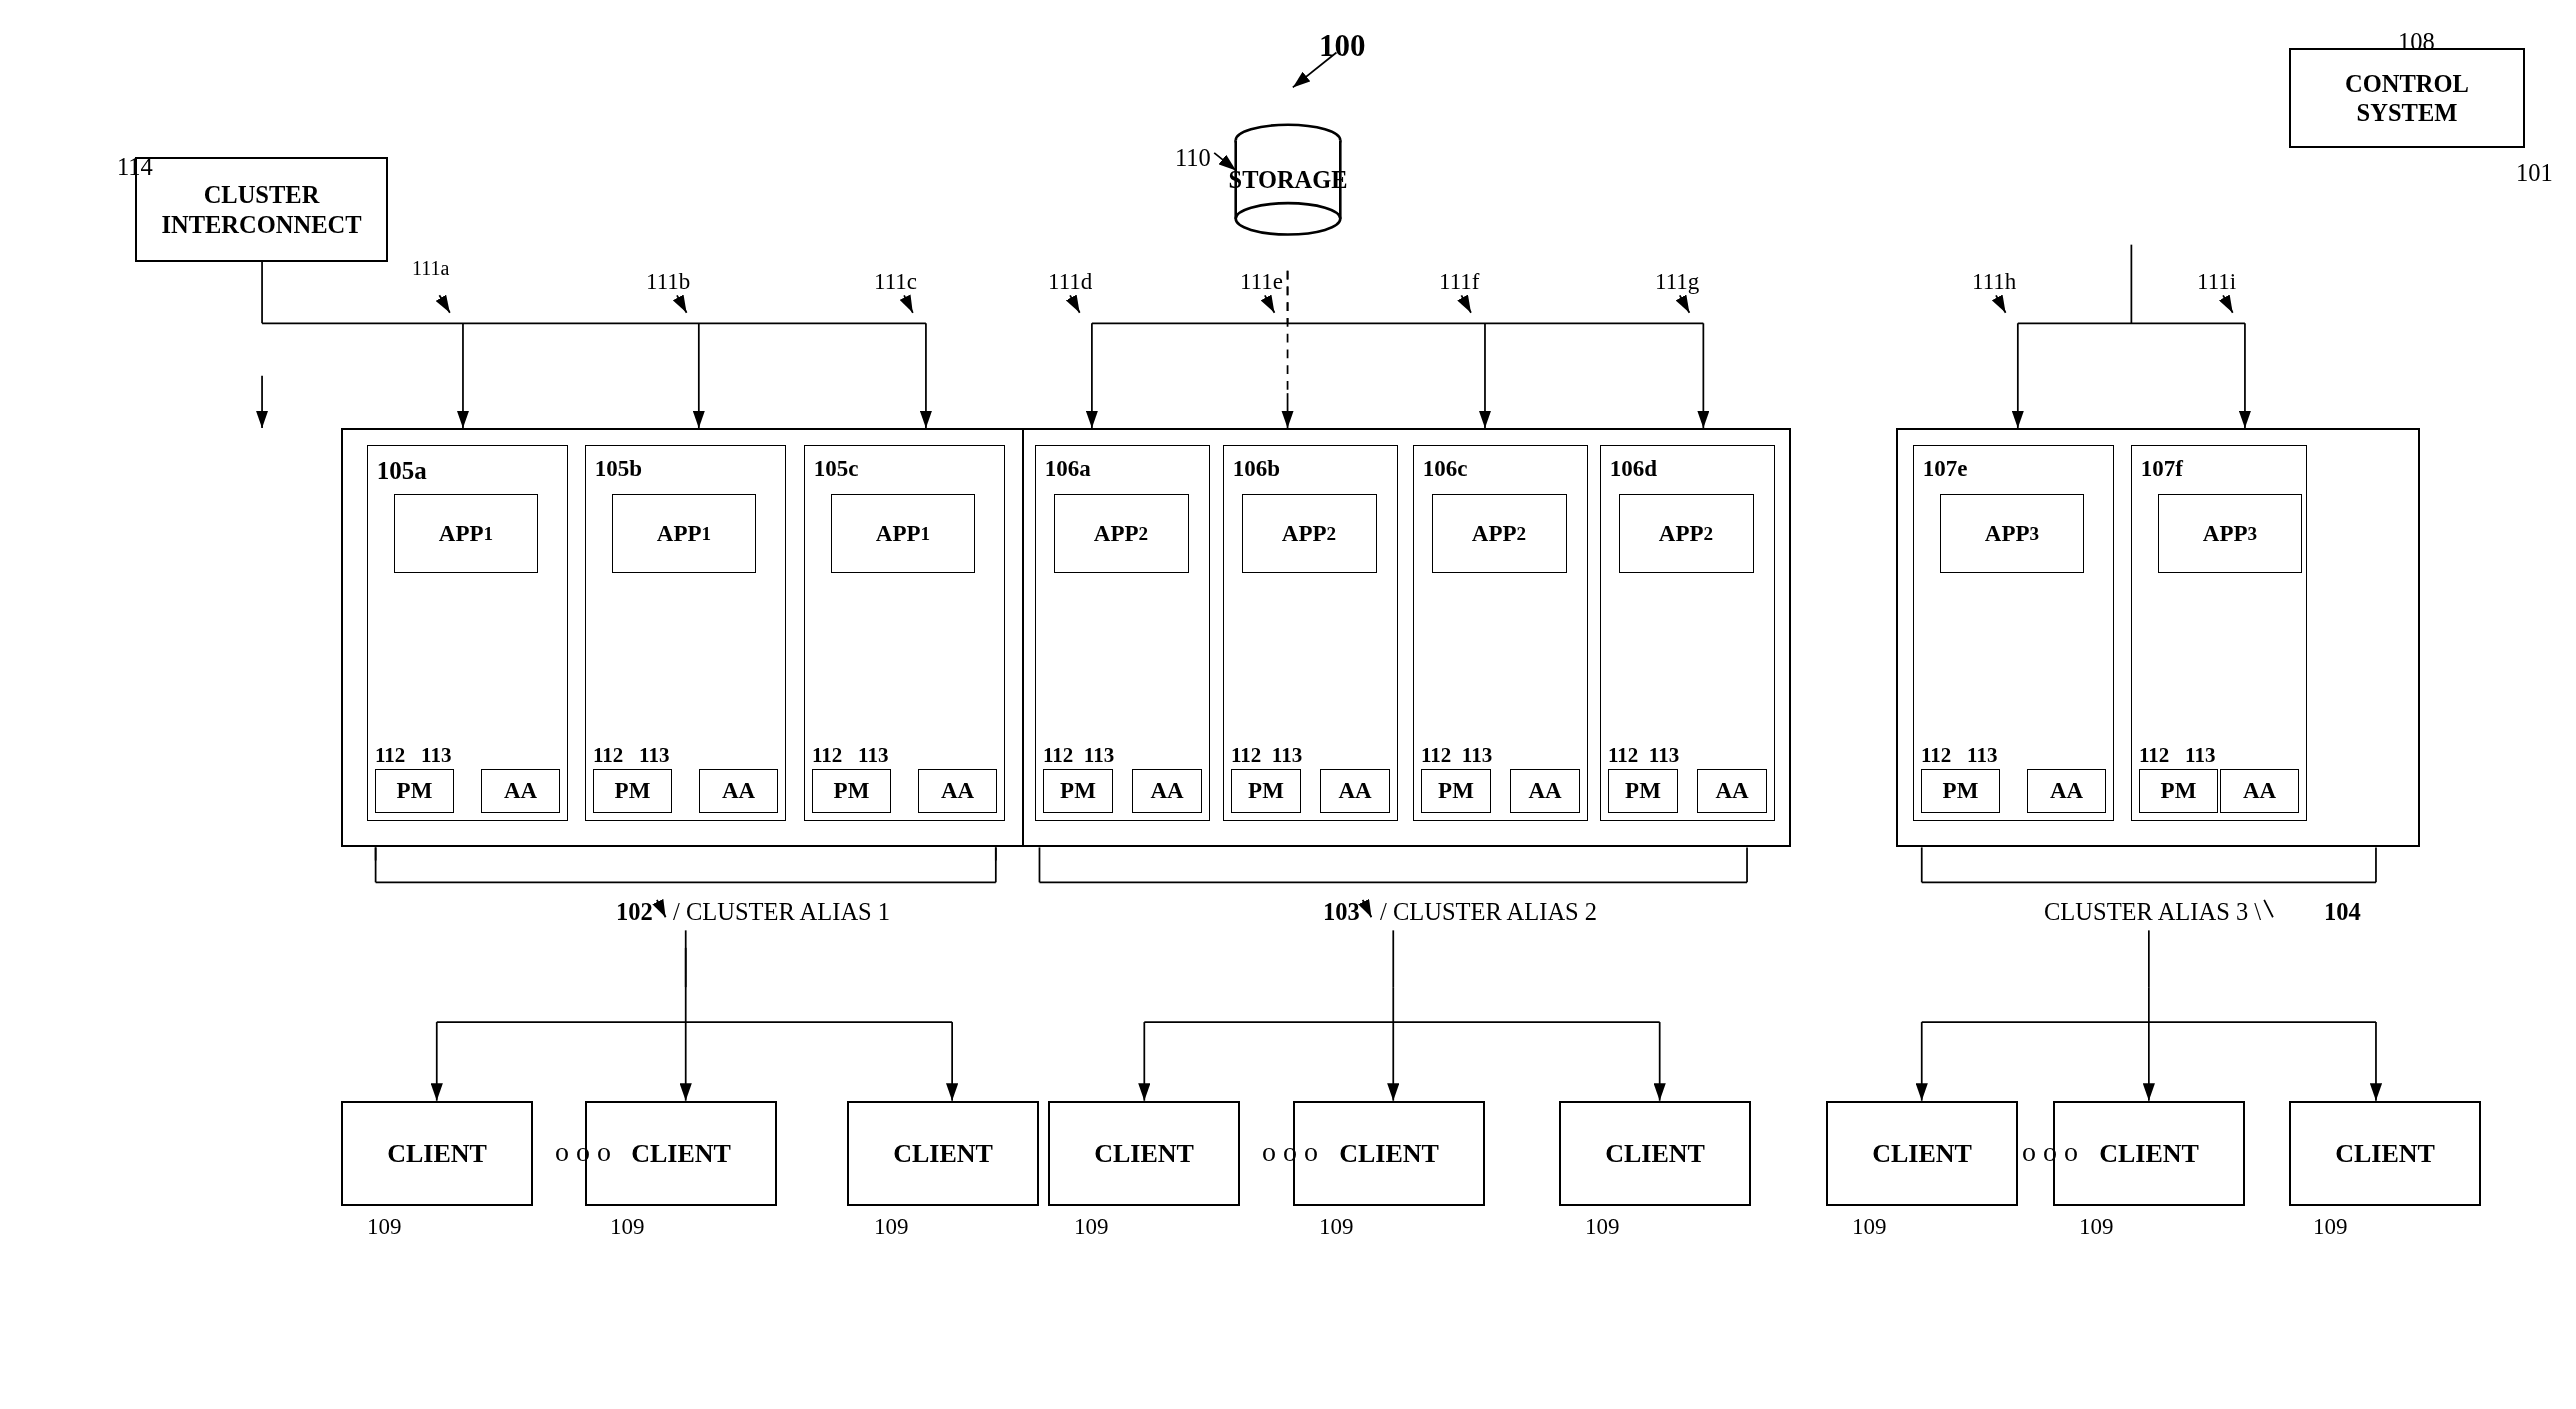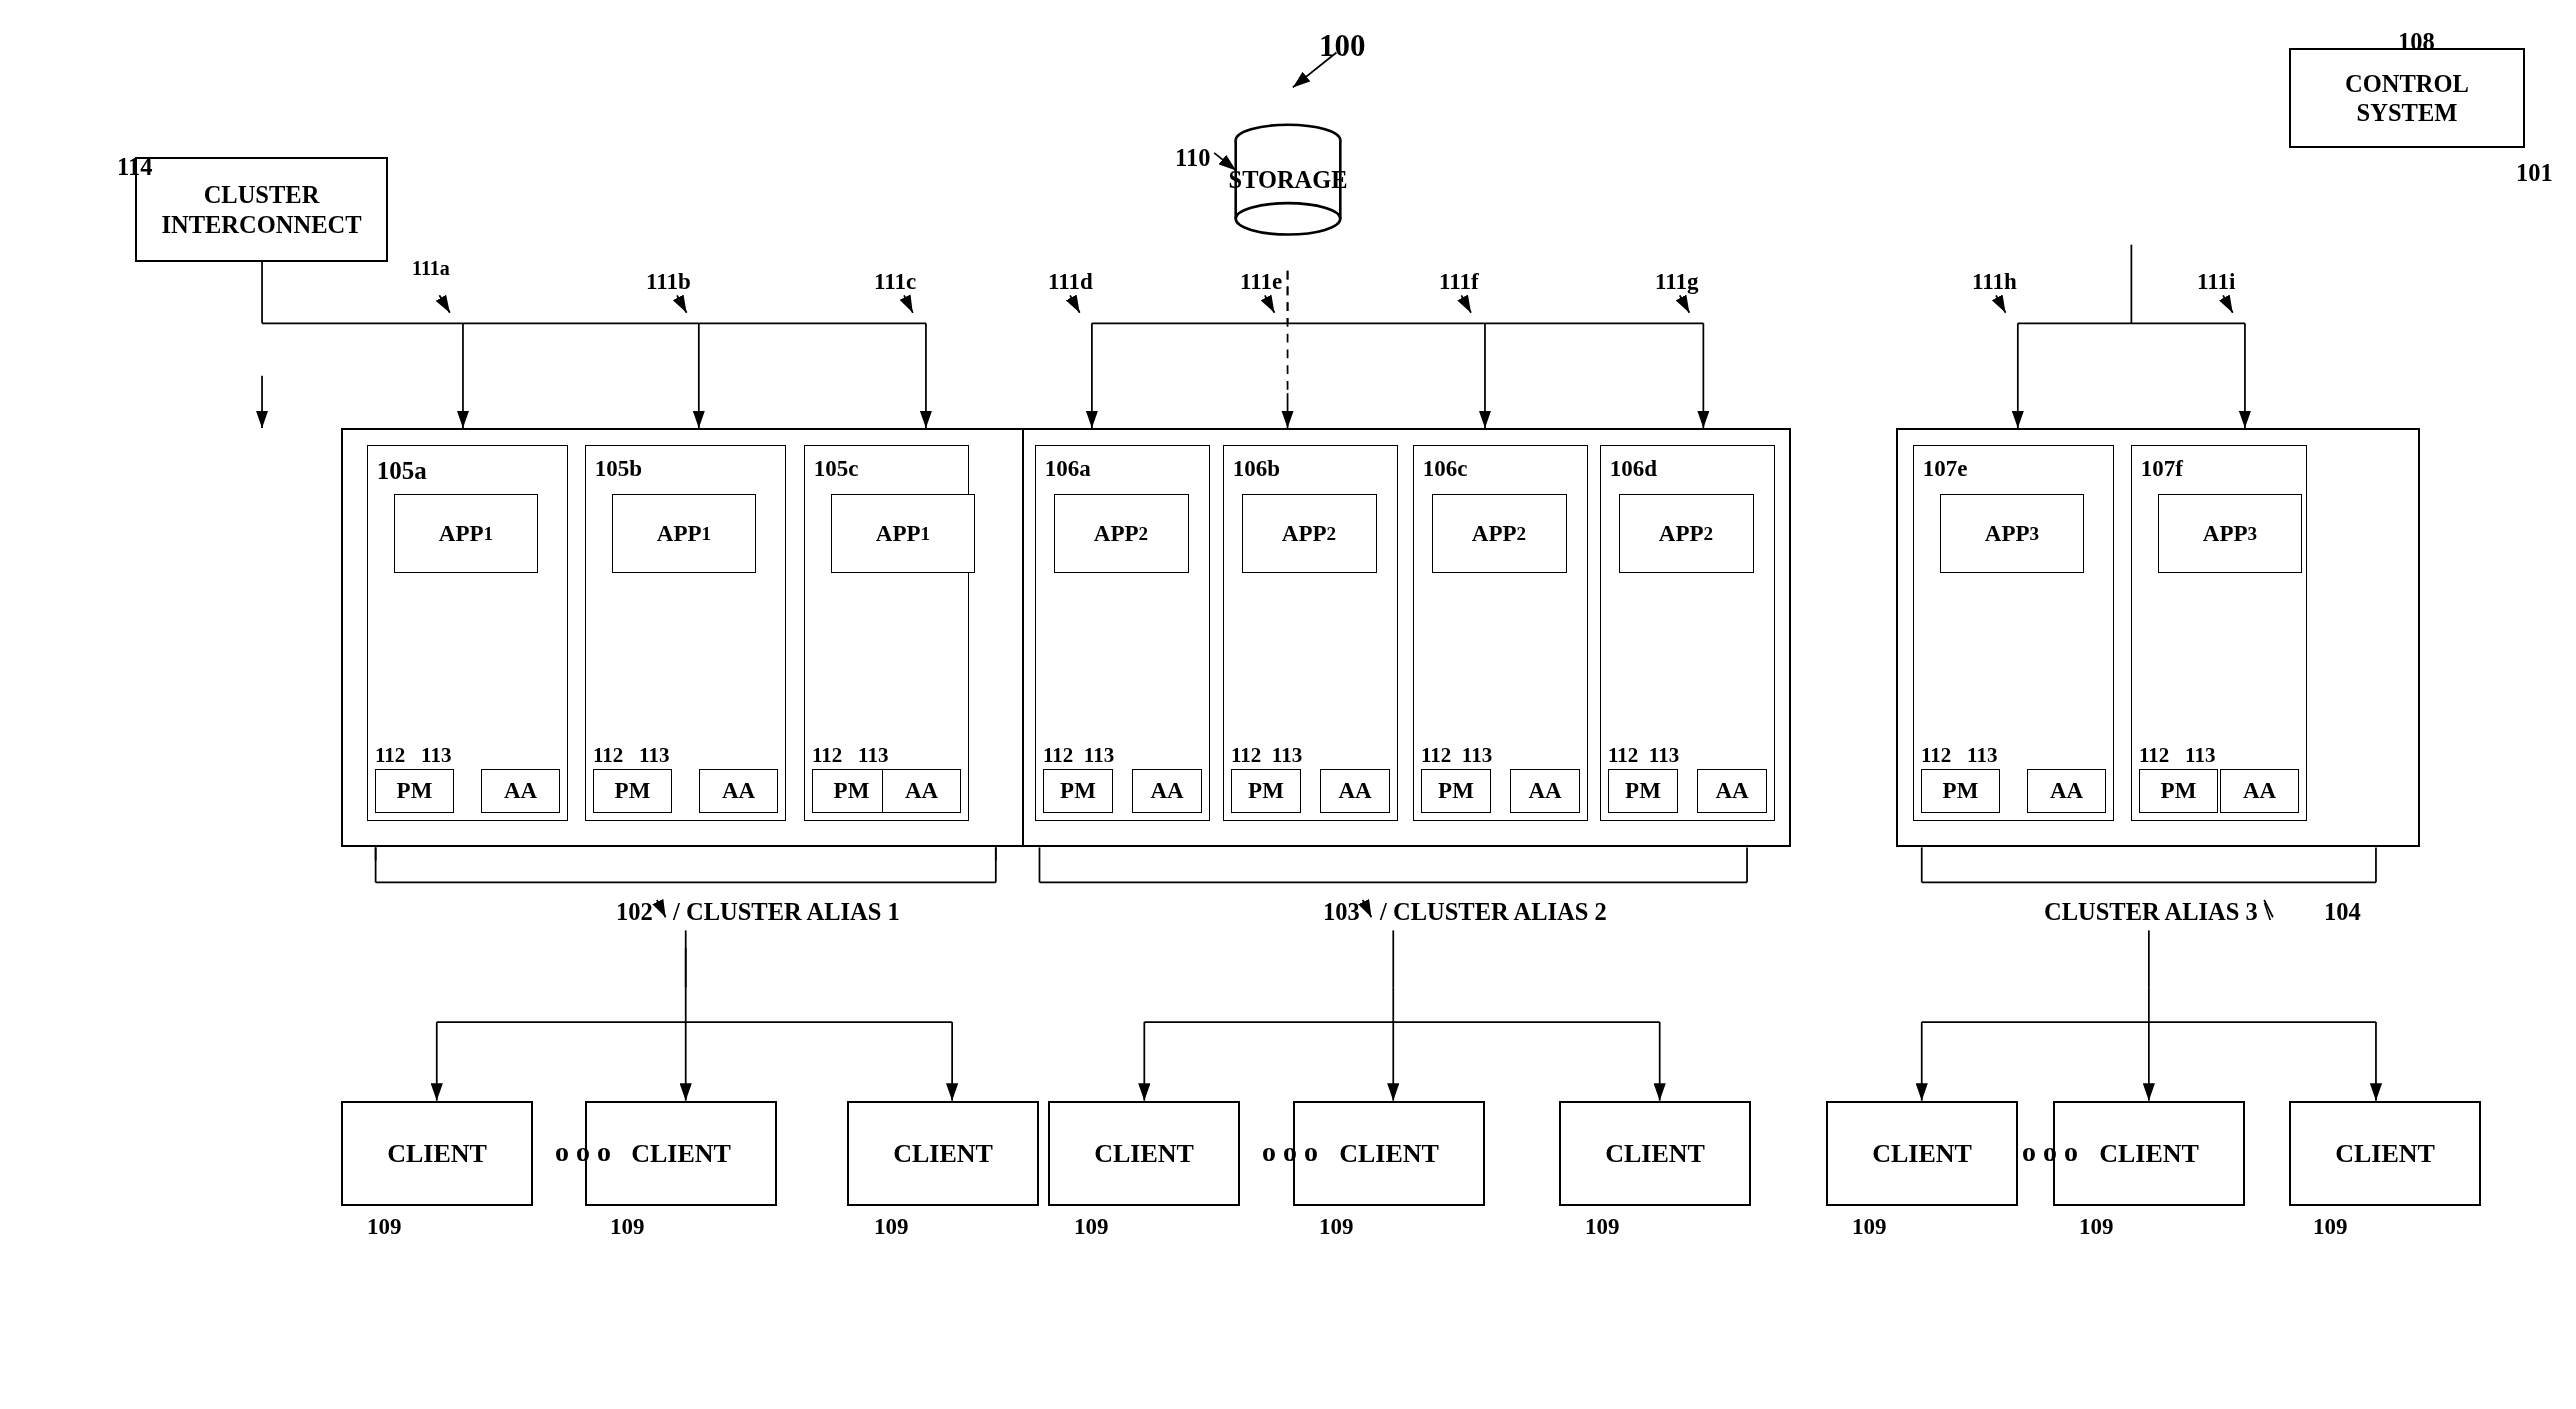--- a/index.html
+++ b/index.html
@@ -28,21 +28,21 @@
       font-size: 28px;
       font-weight: bold;
       line-height: 1.2;
     }
     .box-thin {
       border: 1.7px solid #000;
     }
     .label {
       position: absolute;
       font-size: 24.5px;
-      font-weight: bold;
+      font-weight: normal;
       background: transparent;
     }
     .label-bold {
       font-weight: bold;
     }
     svg.connector {
       position: absolute;
       top: 0; left: 0;
       width: 2576px;
       height: 1410px;
@@ -196,21 +196,21 @@
   </div>
 
   <div class="box box-thin" style="left:585px;top:445px;width:201px;height:376px;font-size:23px;display:block;border:1.7px solid #000;">
     <div style="position:absolute;top:8.7px;left:8.7px;font-size:23px;">105b</div>
     <div class="box box-thin" style="position:absolute;top:48px;left:26px;width:144px;height:79px;font-size:23px;">APP<sub>1</sub></div>
     <div style="position:absolute;bottom:52px;left:7px;font-size:21px;">112&nbsp;&nbsp;&nbsp;113</div>
     <div class="box box-thin" style="position:absolute;bottom:7px;left:7px;width:79px;height:44px;font-size:23px;">PM</div>
     <div class="box box-thin" style="position:absolute;bottom:7px;right:7px;width:79px;height:44px;font-size:23px;">AA</div>
   </div>
 
-  <div class="box box-thin" style="left:804px;top:445px;width:165px;height:376px;font-size:23px;display:block;border:1.7px solid #000;">
+  <div class="box box-thin" style="left:804px;top:445px;width:201px;height:376px;font-size:23px;display:block;border:1.7px solid #000;">
     <div style="position:absolute;top:8.7px;left:8.7px;font-size:23px;">105c</div>
     <div class="box box-thin" style="position:absolute;top:48px;left:26px;width:144px;height:79px;font-size:23px;">APP<sub>1</sub></div>
     <div style="position:absolute;bottom:52px;left:7px;font-size:21px;">112&nbsp;&nbsp;&nbsp;113</div>
     <div class="box box-thin" style="position:absolute;bottom:7px;left:7px;width:79px;height:44px;font-size:23px;">PM</div>
     <div class="box box-thin" style="position:absolute;bottom:7px;right:7px;width:79px;height:44px;font-size:23px;">AA</div>
   </div>
 
   <div class="box" style="left:1022px;top:428px;width:769px;height:419px;font-size:24.5px;display:block;background:#fff;"></div>
 
   <div class="box box-thin" style="left:1035px;top:445px;width:175px;height:376px;font-size:23px;display:block;border:1.7px solid #000;">

